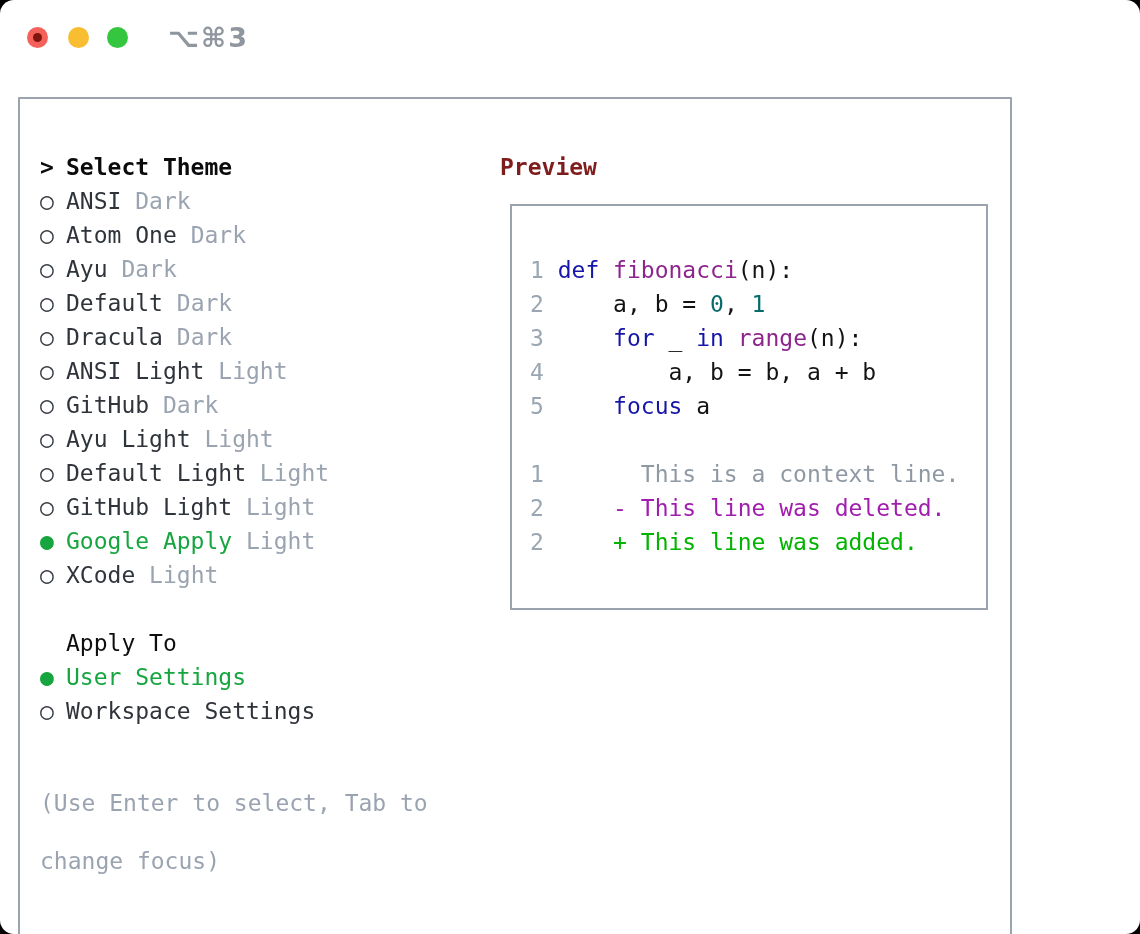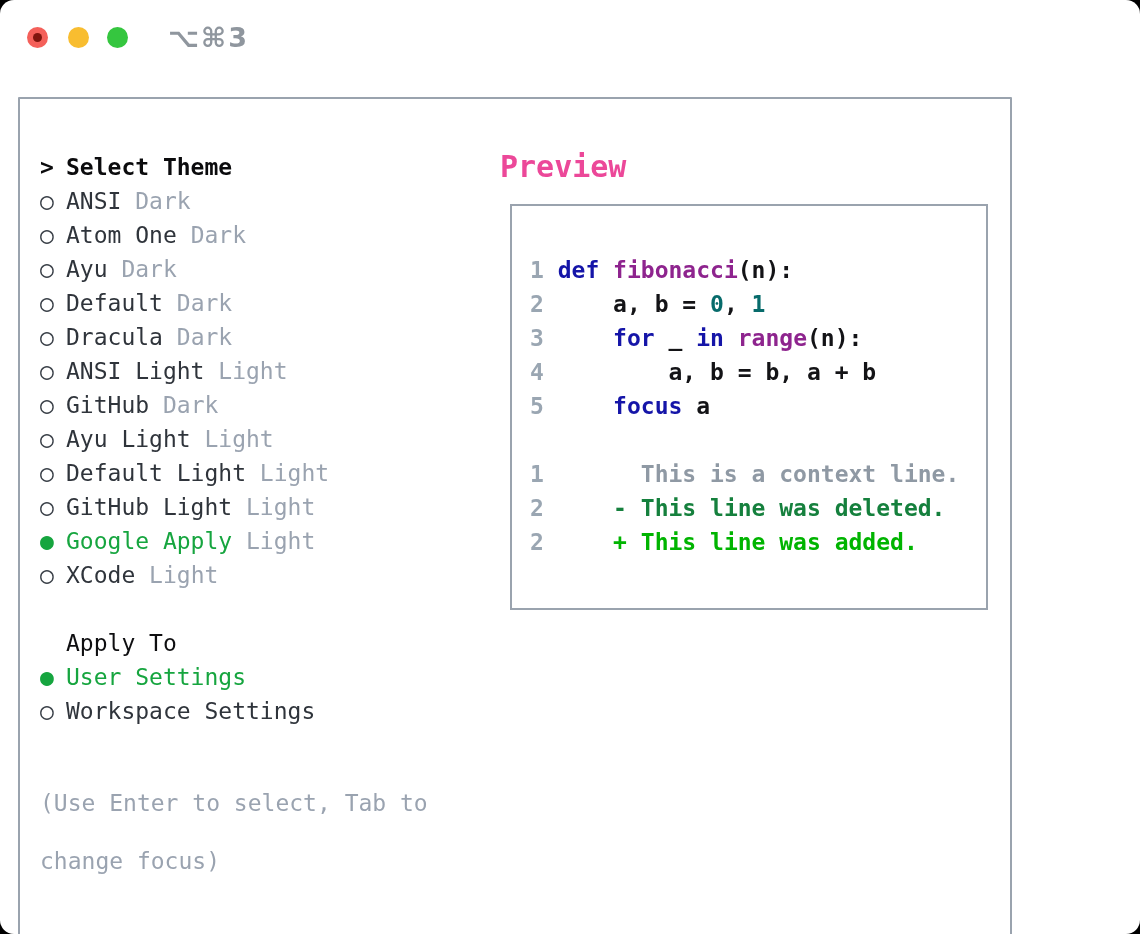--- a/index.html
+++ b/index.html
@@ -41,35 +41,35 @@
   .hdr{font-weight:bold;color:#0b0b0d;}
   .hdr .marker{color:#0b0b0d;}
   .iname{color:#2f343b;}
   .iname.sel{color:#16a53f;}
   .variant{color:#9aa3b0;}
   .applylabel{color:#0e0e10;}
   .hint{color:#9aa3b0;margin-top:24px;}
   
   .preview-title{
     position:absolute;left:480px;top:51px;height:34px;line-height:34px;
-    font-size:30px;font-weight:bold;color:#ec4899;white-space:pre;
+    font-size:23px;font-weight:bold;color:#7f1d1d;white-space:pre;
   }
   .preview-box{
     position:absolute;left:490px;top:105px;width:478px;height:406px;
     box-sizing:border-box;border:2px solid #9aa3ae;background:#fff;
   }
-  .preview-code{padding:47px 0 0 18px;font-weight:bold;}
+  .preview-code{padding:47px 0 0 18px;}
   .cline{height:34px;line-height:34px;font-size:23px;white-space:pre;}
   .ln{color:#9aa6b2;}
   .pl{color:#131316;}
   .kw{color:#1515a8;}
   .fn{color:#8e248e;}
   .lit{color:#076b6b;}
   .ctx{color:#8f99a4;}
-  .del{color:#15803d;text-align:center;}
+  .del{color:#a21caf;text-align:center;}
   .add{color:#00b400;}
 </style>
 </head>
 <body>
 
 <div class="window">
 
   <div class="titlebar">
     <div class="dot dot-close">
       <div class="inner"></div>

